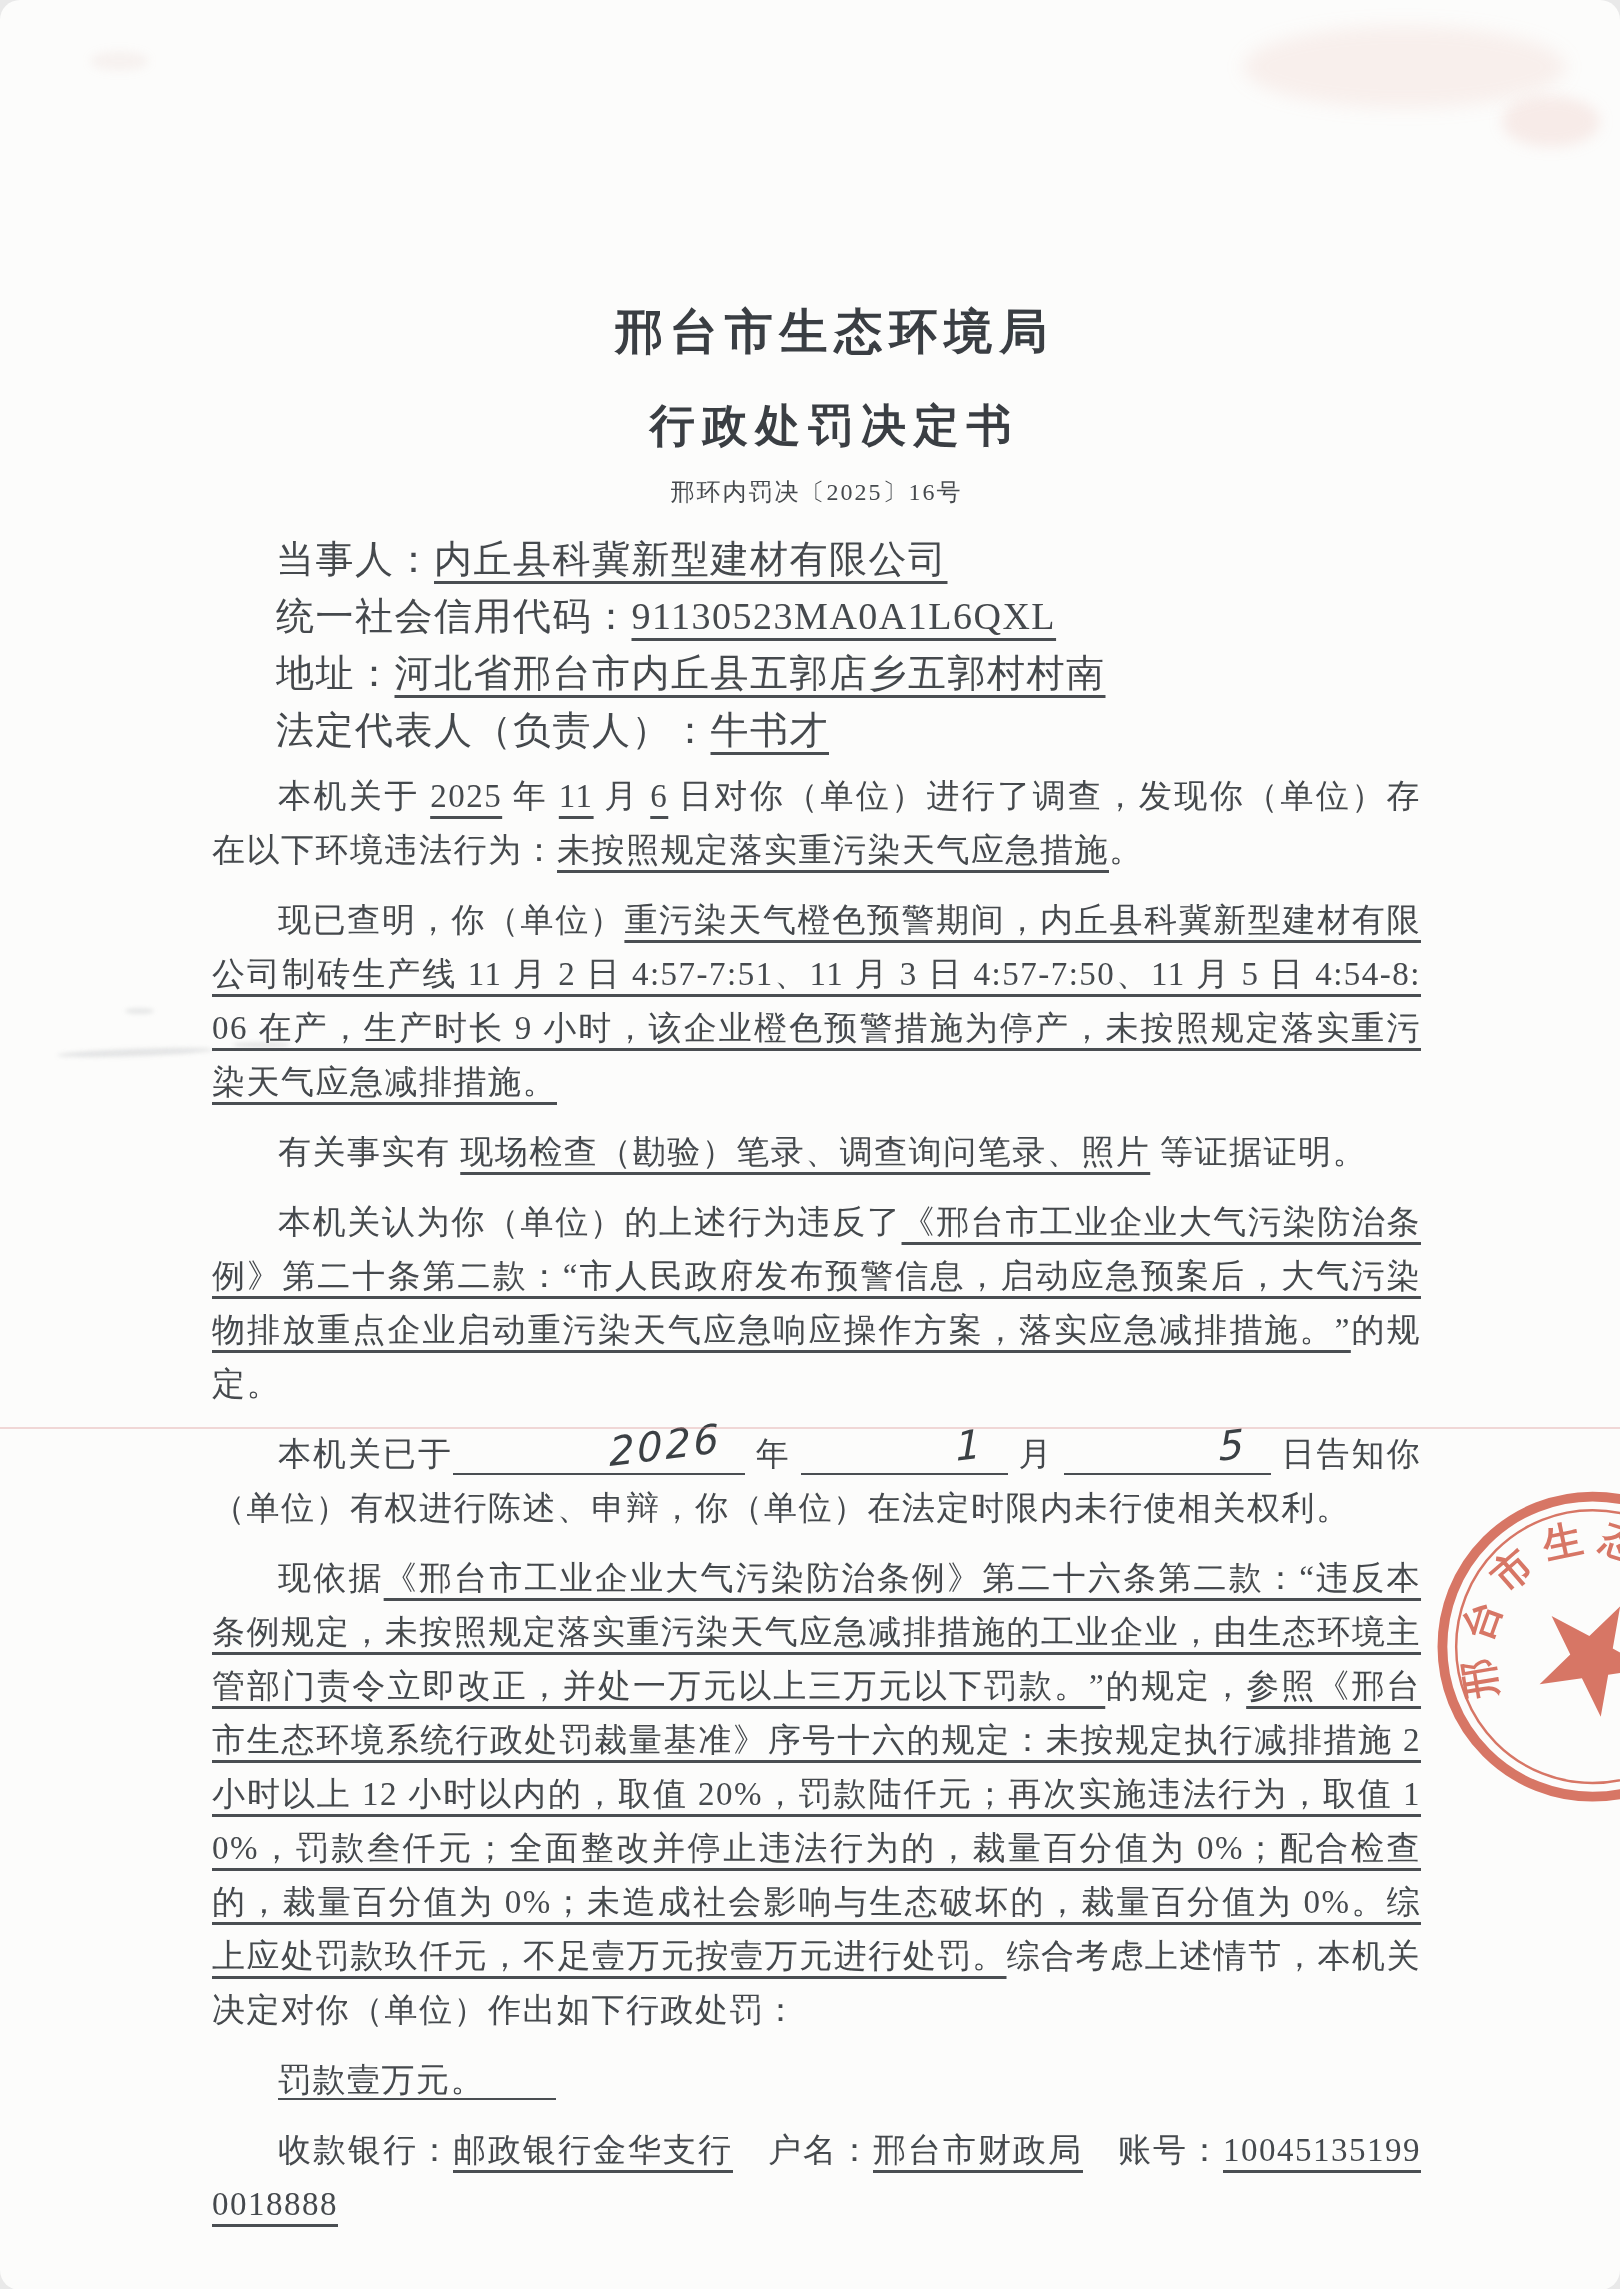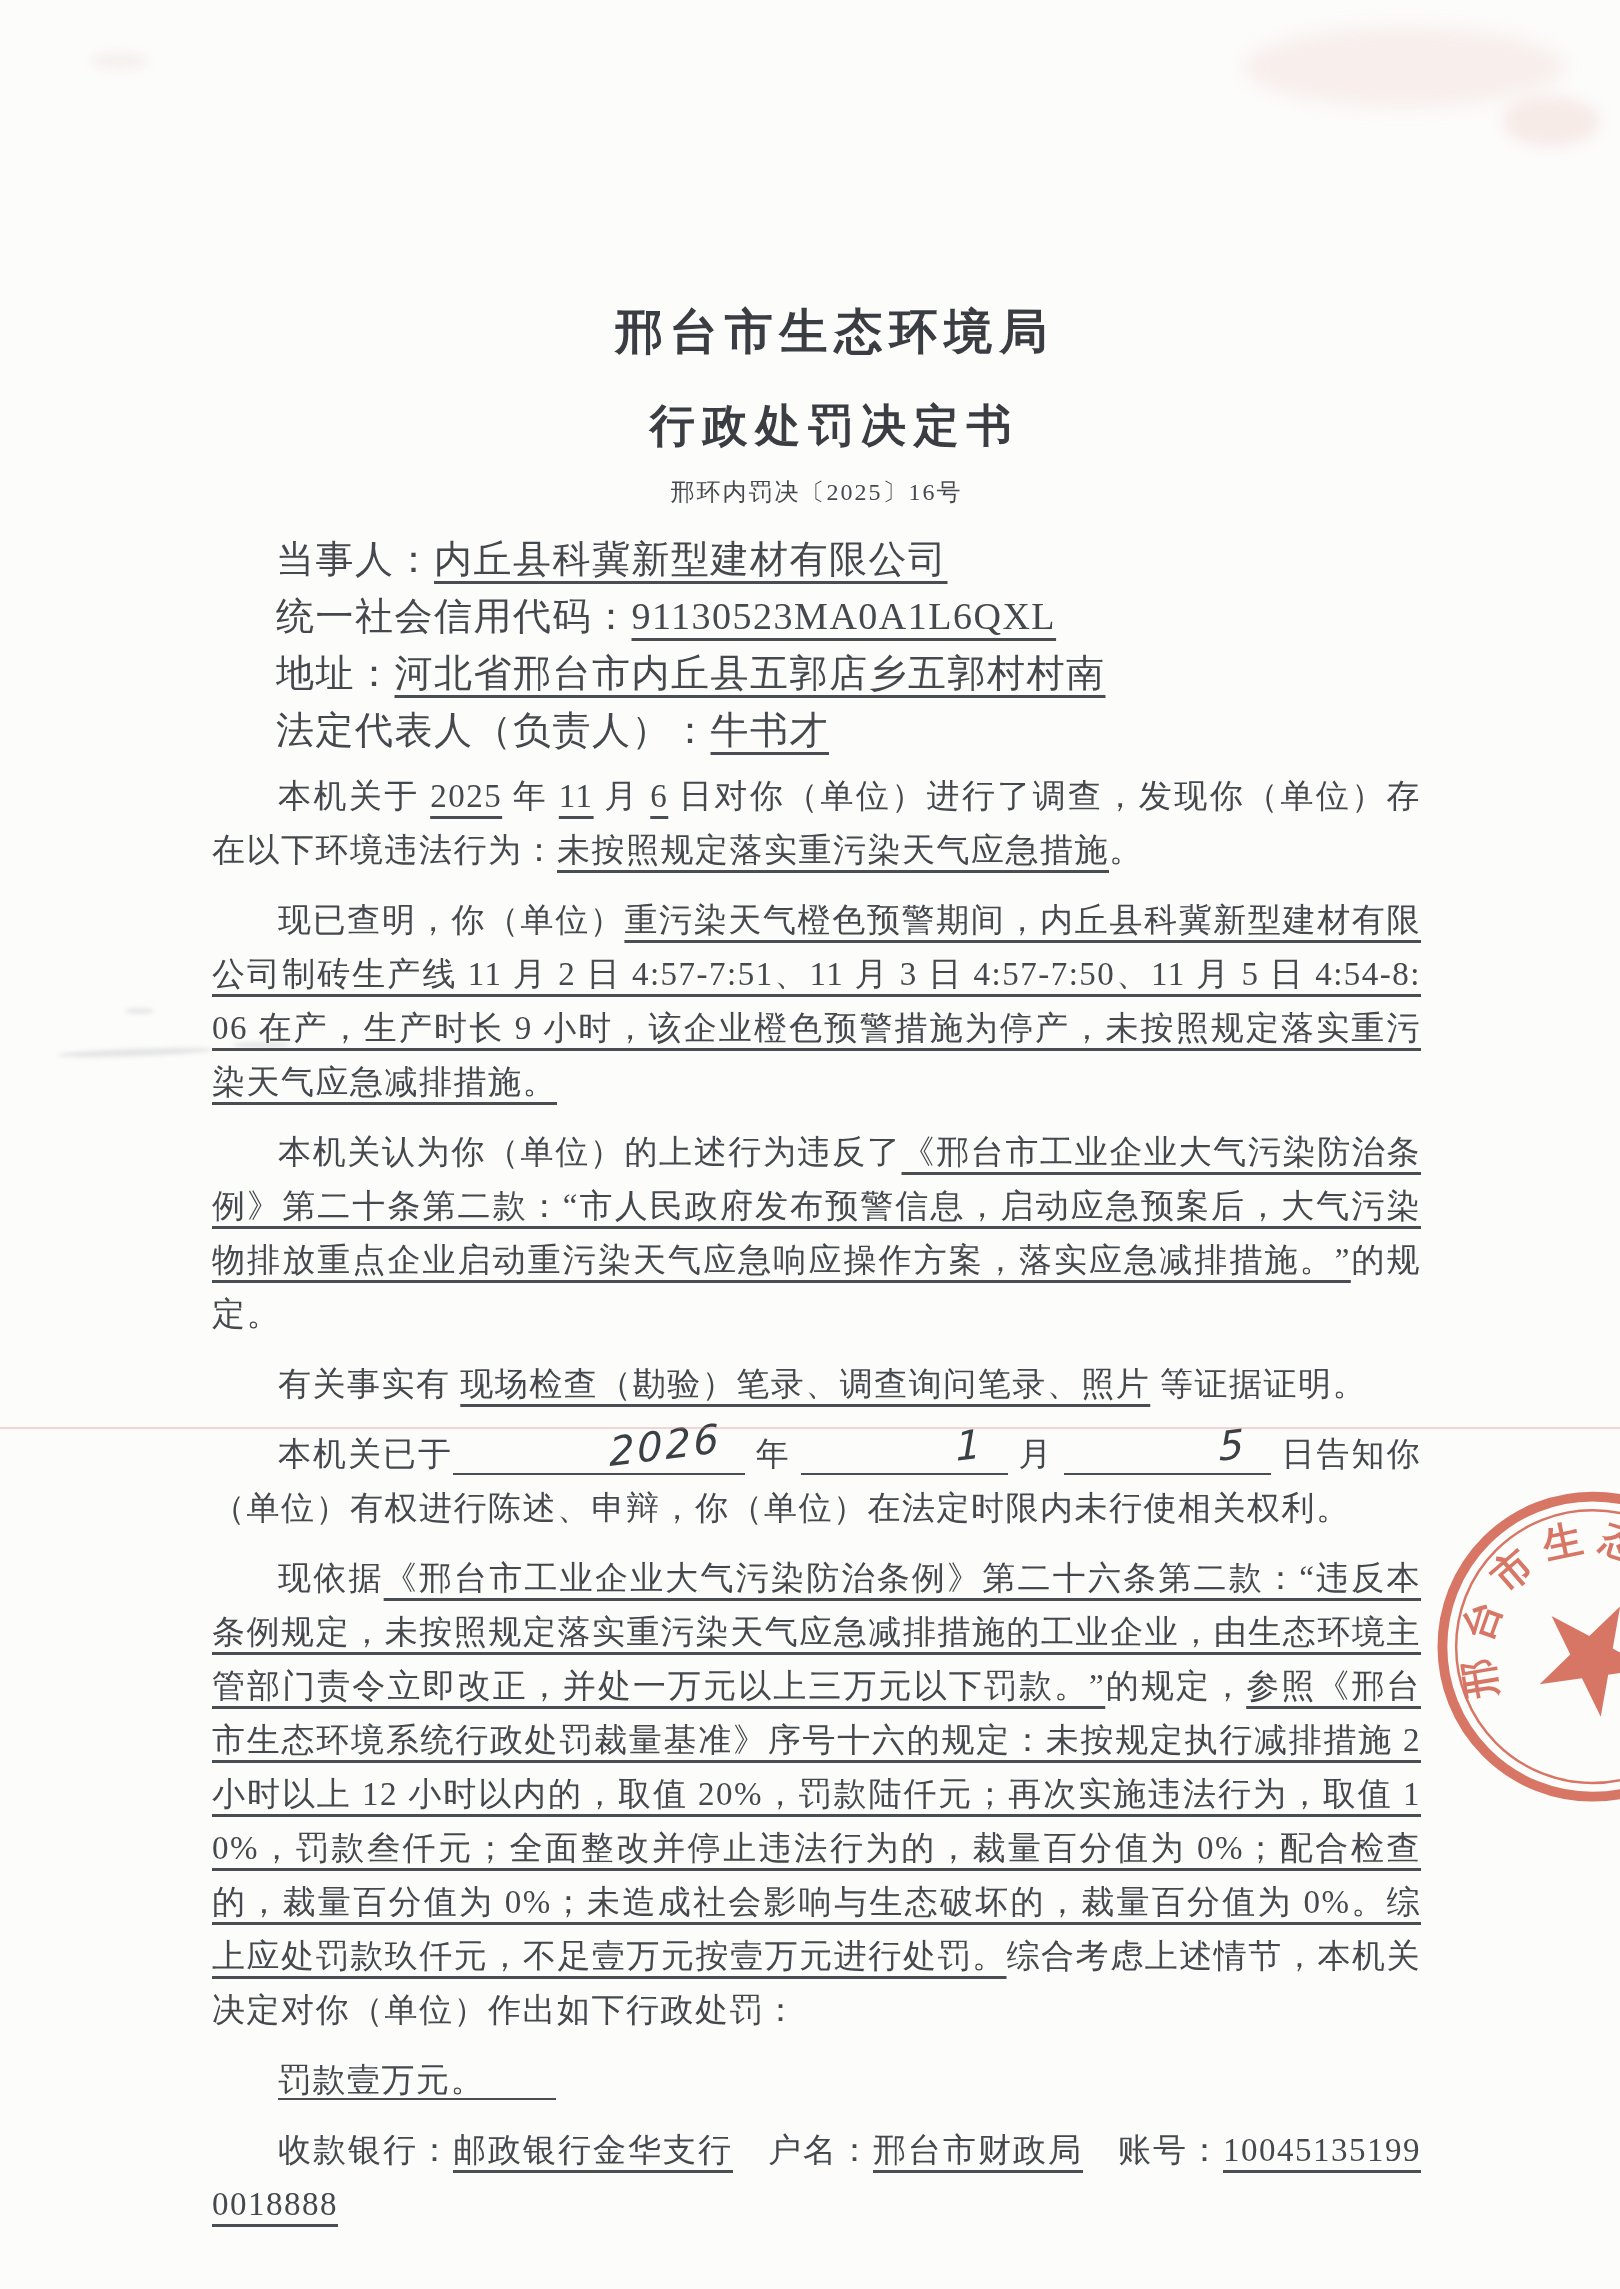--- a/index.html
+++ b/index.html
@@ -4,20 +4,21 @@
 <style>
   html,body{margin:0;padding:0;background:#e9e9e9;}
   .page{
     position:relative;
     width:1620px;height:2290px;
     margin:0 auto;
     background:#fcfcfb;
     overflow:hidden;
     font-family:"Liberation Serif","DejaVu Serif",serif;
     color:#45494d;
+    border-radius:20px;
   }
   
   .doc-title{
     position:absolute;top:300px;left:49px;right:0;
     text-align:center;margin:0;
     font-size:48px;font-weight:bold;letter-spacing:6.9px;
     color:#3a3e43;
   }
   .doc-subtitle{
     position:absolute;top:396px;left:49px;right:0;
@@ -111,22 +112,22 @@
   <div class="party" id="party">
       <div class="party-row"><span>当事人：</span><span class="u">内丘县科冀新型建材有限公司</span></div>
       <div class="party-row"><span>统一社会信用代码：</span><span class="u">91130523MA0A1L6QXL</span></div>
       <div class="party-row"><span>地址：</span><span class="u">河北省邢台市内丘县五郭店乡五郭村村南</span></div>
       <div class="party-row"><span>法定代表人（负责人）：</span><span class="u">牛书才</span></div>
     </div>
 
   <div class="docbody" id="docbody">
       <div class="para"><span>本机关于 </span><span class="u">2025</span><span> 年 </span><span class="u">11</span><span> 月 </span><span class="u">6</span><span> 日对你（单位）进行了调查，发现你（单位）存在以下环境违法行为：</span><span class="u">未按照规定落实重污染天气应急措施</span><span>。</span></div>
       <div class="para"><span>现已查明，你（单位）</span><span class="u">重污染天气橙色预警期间，内丘县科冀新型建材有限公司制砖生产线 11 月 2 日 4:57-7:51、11 月 3 日 4:57-7:50、11 月 5 日 4:54-8:06 在产，生产时长 9 小时，该企业橙色预警措施为停产，未按照规定落实重污染天气应急减排措施。</span></div>
+      <div class="para"><span>有关事实有 </span><span class="u">现场检查（勘验）笔录、调查询问笔录、照片</span><span> 等证据证明。</span></div>
       <div class="para"><span>本机关认为你（单位）的上述行为违反了</span><span class="u">《邢台市工业企业大气污染防治条例》第二十条第二款：“市人民政府发布预警信息，启动应急预案后，大气污染物排放重点企业启动重污染天气应急响应操作方案，落实应急减排措施。”</span><span>的规定。</span></div>
-      <div class="para"><span>有关事实有 </span><span class="u">现场检查（勘验）笔录、调查询问笔录、照片</span><span> 等证据证明。</span></div>
       <div class="para"><span>本机关已于</span><span class="blank"><span class="hw">2026</span></span><span> 年 </span><span class="blank"><span class="hw">1</span></span><span> 月 </span><span class="blank"><span class="hw">5</span></span><span> 日告知你（单位）有权进行陈述、申辩，你（单位）在法定时限内未行使相关权利。</span></div>
       <div class="para"><span>现依据</span><span class="u">《邢台市工业企业大气污染防治条例》第二十六条第二款：“违反本条例规定，未按照规定落实重污染天气应急减排措施的工业企业，由生态环境主管部门责令立即改正，并处一万元以上三万元以下罚款。”</span><span>的规定，</span><span class="u">参照《邢台市生态环境系统行政处罚裁量基准》序号十六的规定：未按规定执行减排措施 2 小时以上 12 小时以内的，取值 20%，罚款陆仟元；再次实施违法行为，取值 10%，罚款叁仟元；全面整改并停止违法行为的，裁量百分值为 0%；配合检查的，裁量百分值为 0%；未造成社会影响与生态破坏的，裁量百分值为 0%。综上应处罚款玖仟元，不足壹万元按壹万元进行处罚。</span><span>综合考虑上述情节，本机关决定对你（单位）作出如下行政处罚：</span></div>
       <div class="para"><span class="u pad">罚款壹万元。</span></div>
       <div class="para"><span>收款银行：</span><span class="u">邮政银行金华支行</span><span>　户名：</span><span class="u">邢台市财政局</span><span>　账号：</span><span class="u">100451351990018888</span></div>
     </div>
 
   <div class="smudge sm1"></div>
   <div class="smudge sm2"></div>
   <div class="smudge sm3"></div>
   <div class="scanline"></div>

